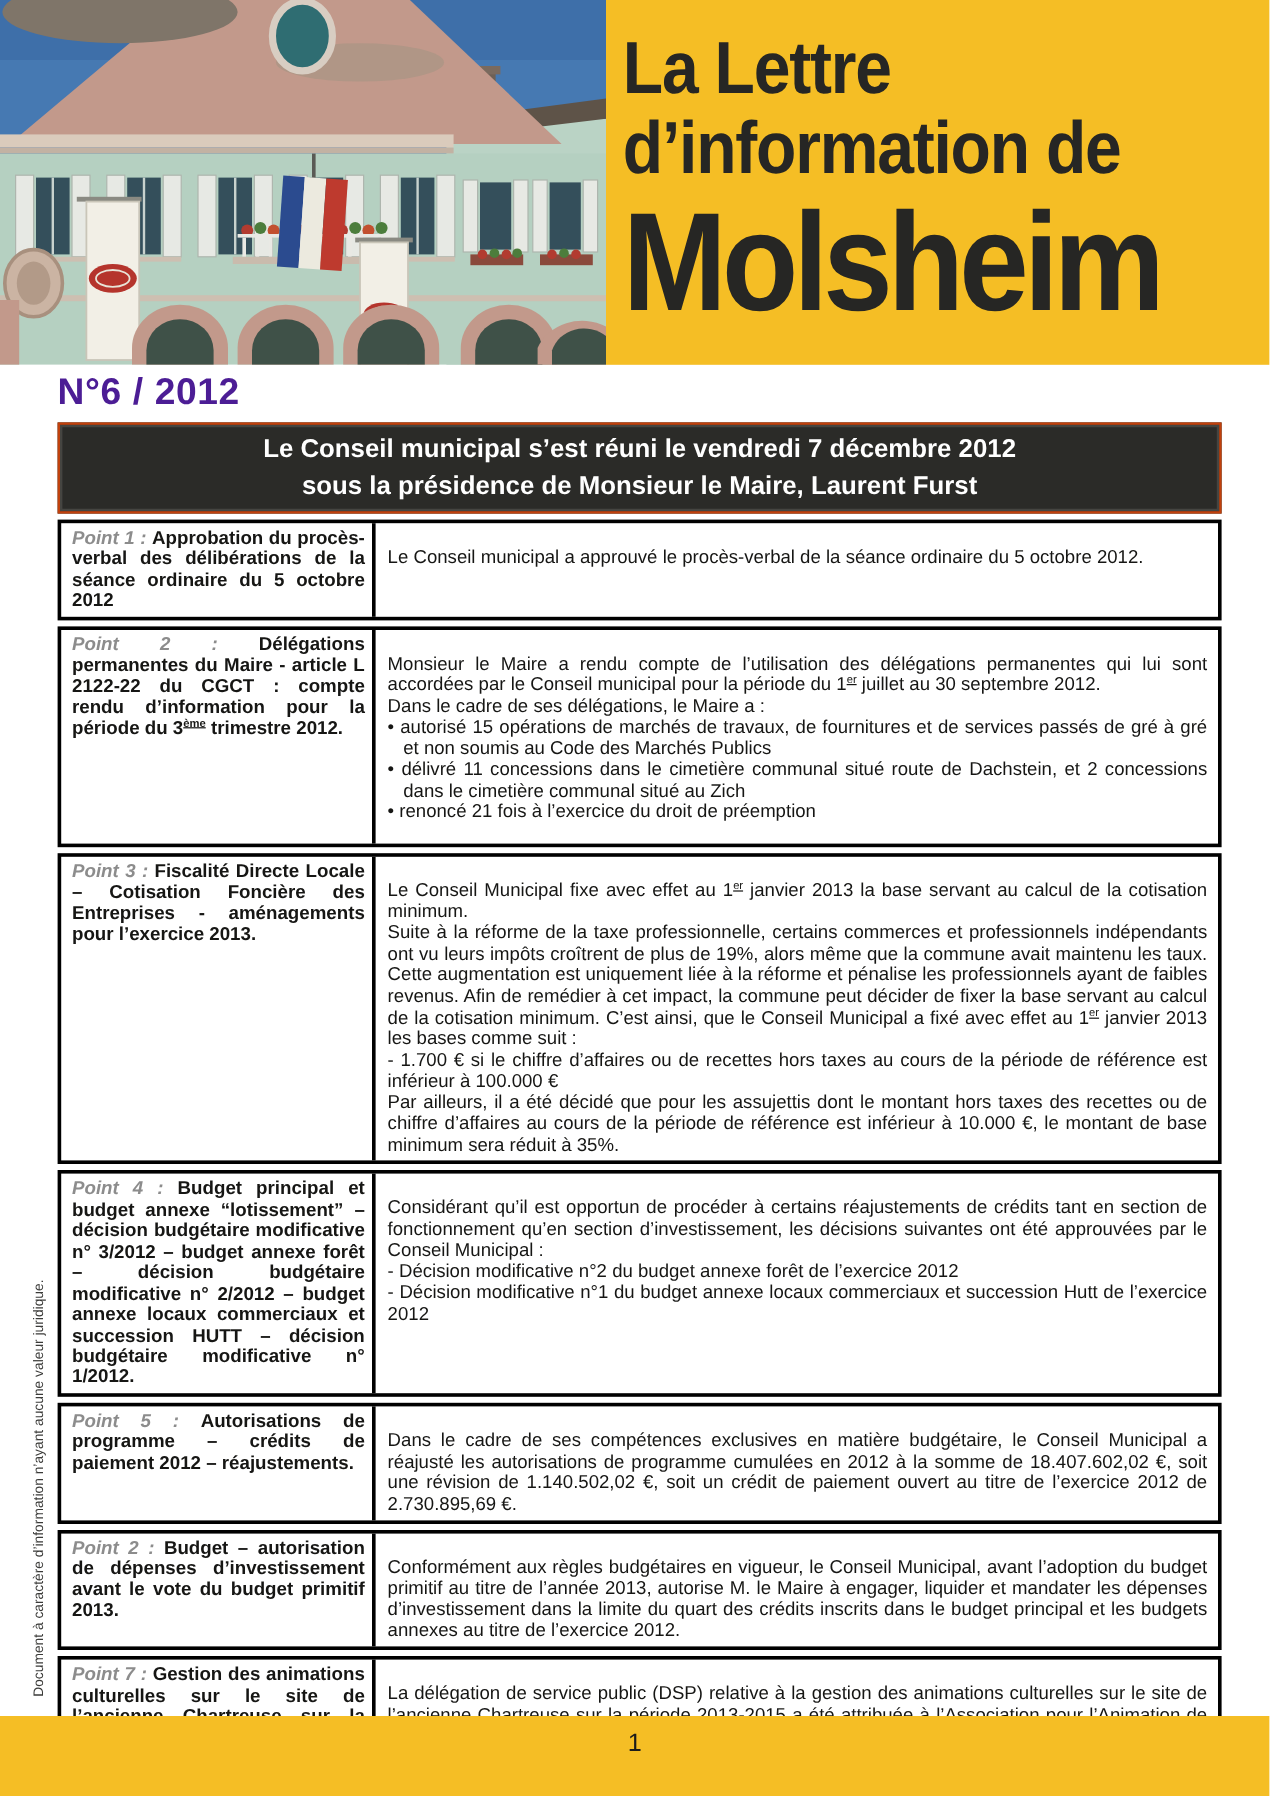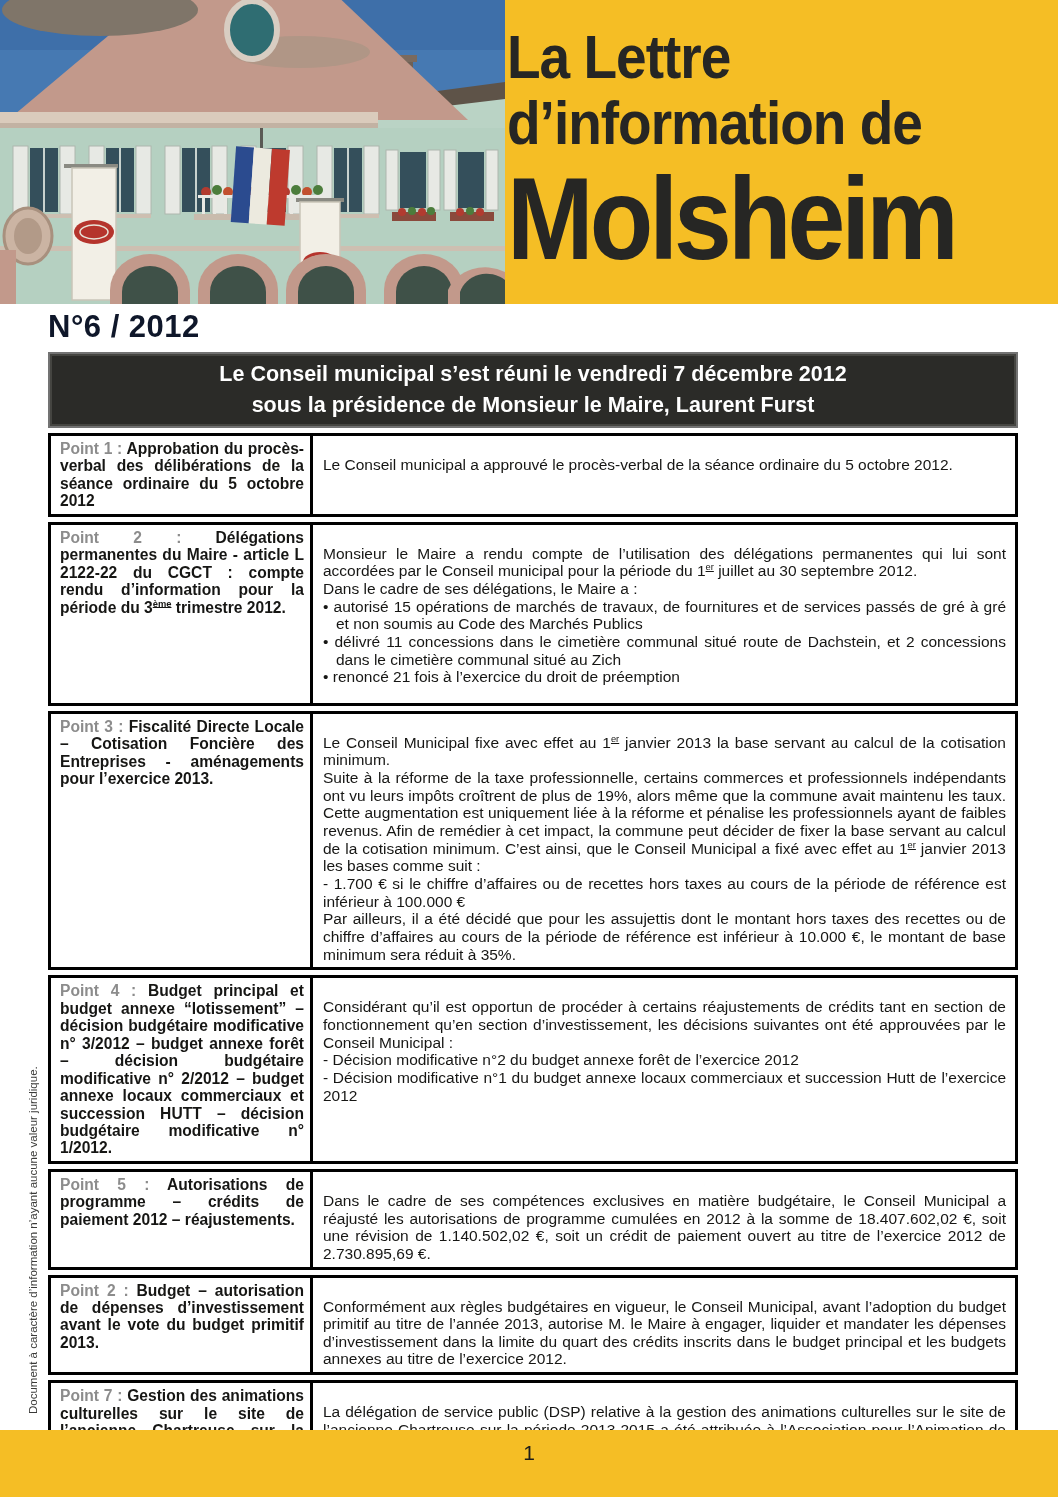--- a/index.html
+++ b/index.html
@@ -3,48 +3,48 @@
 <meta charset="utf-8">
 <style>
   html,body{margin:0;padding:0;}
   body{
     width:1058px;height:1497px;position:relative;background:#fff;overflow:hidden;
     font-family:"Liberation Sans","DejaVu Sans",sans-serif;color:#1c1c1a;
   }
   
   .header{display:flex;height:304px;}
   .photo{width:505px;height:304px;flex:none;display:block;}
-  .masthead{flex:1;background:#F5BE25;padding:24px 0 0 2px;overflow:hidden;}
+  .masthead{flex:1;background:#F5BE25;padding:24px 0 0 14px;overflow:hidden;}
   .masthead-inner{transform:scaleY(1.12);transform-origin:top left;}
   .m-line{font-weight:bold;color:#262624;font-size:55px;line-height:1.07;letter-spacing:-1px;white-space:nowrap;}
   .m-city{font-weight:bold;color:#262624;font-size:104px;line-height:.98;letter-spacing:-4px;margin-top:6px;white-space:nowrap;}
   
-  .issue{margin:5px 0 0 48px;font-size:31px;font-weight:bold;color:#0f172a;letter-spacing:.5px;}
+  .issue{margin:5px 0 0 48px;font-size:31px;font-weight:bold;color:#4c1d95;letter-spacing:.5px;}
   
   .banner{
     margin:7px 40px 0 48px;background:#2B2B28;color:#fff;text-align:center;
     font-weight:bold;font-size:21.5px;line-height:31px;padding:5px 0;
-    border:2px solid #737373;box-shadow:inset 0 0 0 2px #454541;box-sizing:border-box;
+    border:2px solid #c2410c;box-shadow:inset 0 0 0 2px #454541;box-sizing:border-box;
   }
   
   .rows{margin:5px 40px 0 48px;display:flex;flex-direction:column;gap:5px;}
   .row{display:flex;border:3px solid #000;box-sizing:border-box;background:#fff;}
   .rows .row:nth-child(1){min-height:72px}
   .rows .row:nth-child(2){min-height:184px}
   .rows .row:nth-child(3){min-height:254px}
   .rows .row:nth-child(4){min-height:166px}
   .rows .row:nth-child(5){min-height:74px}
   .rows .row:nth-child(6){min-height:84px}
   .rows .row:nth-child(7){min-height:122px}
   .cell-left{
     width:262px;flex:none;border-right:3px solid #000;box-sizing:border-box;
     padding:4px 6px 4px 9px;font-weight:bold;font-size:15.6px;line-height:1.12;
     text-align:justify;color:#161614;
   }
-  .cell-left .pnum{color:#8C8C8C;}
+  .cell-left .pnum{color:#8C8C8C;font-style:italic;}
   .cell-right{
     flex:1;padding:4px 9px 4px 10px;font-size:15.5px;line-height:1.14;
     text-align:justify;color:#161614;margin-top:16px;
   }
   .para{margin:0;}
   .para.bullet{padding-left:13px;text-indent:-13px;}
   sup{font-size:.6em;vertical-align:super;line-height:0;text-decoration:underline;}
   
   .side-note{
     position:absolute;left:27px;top:1414px;transform:rotate(-90deg);

